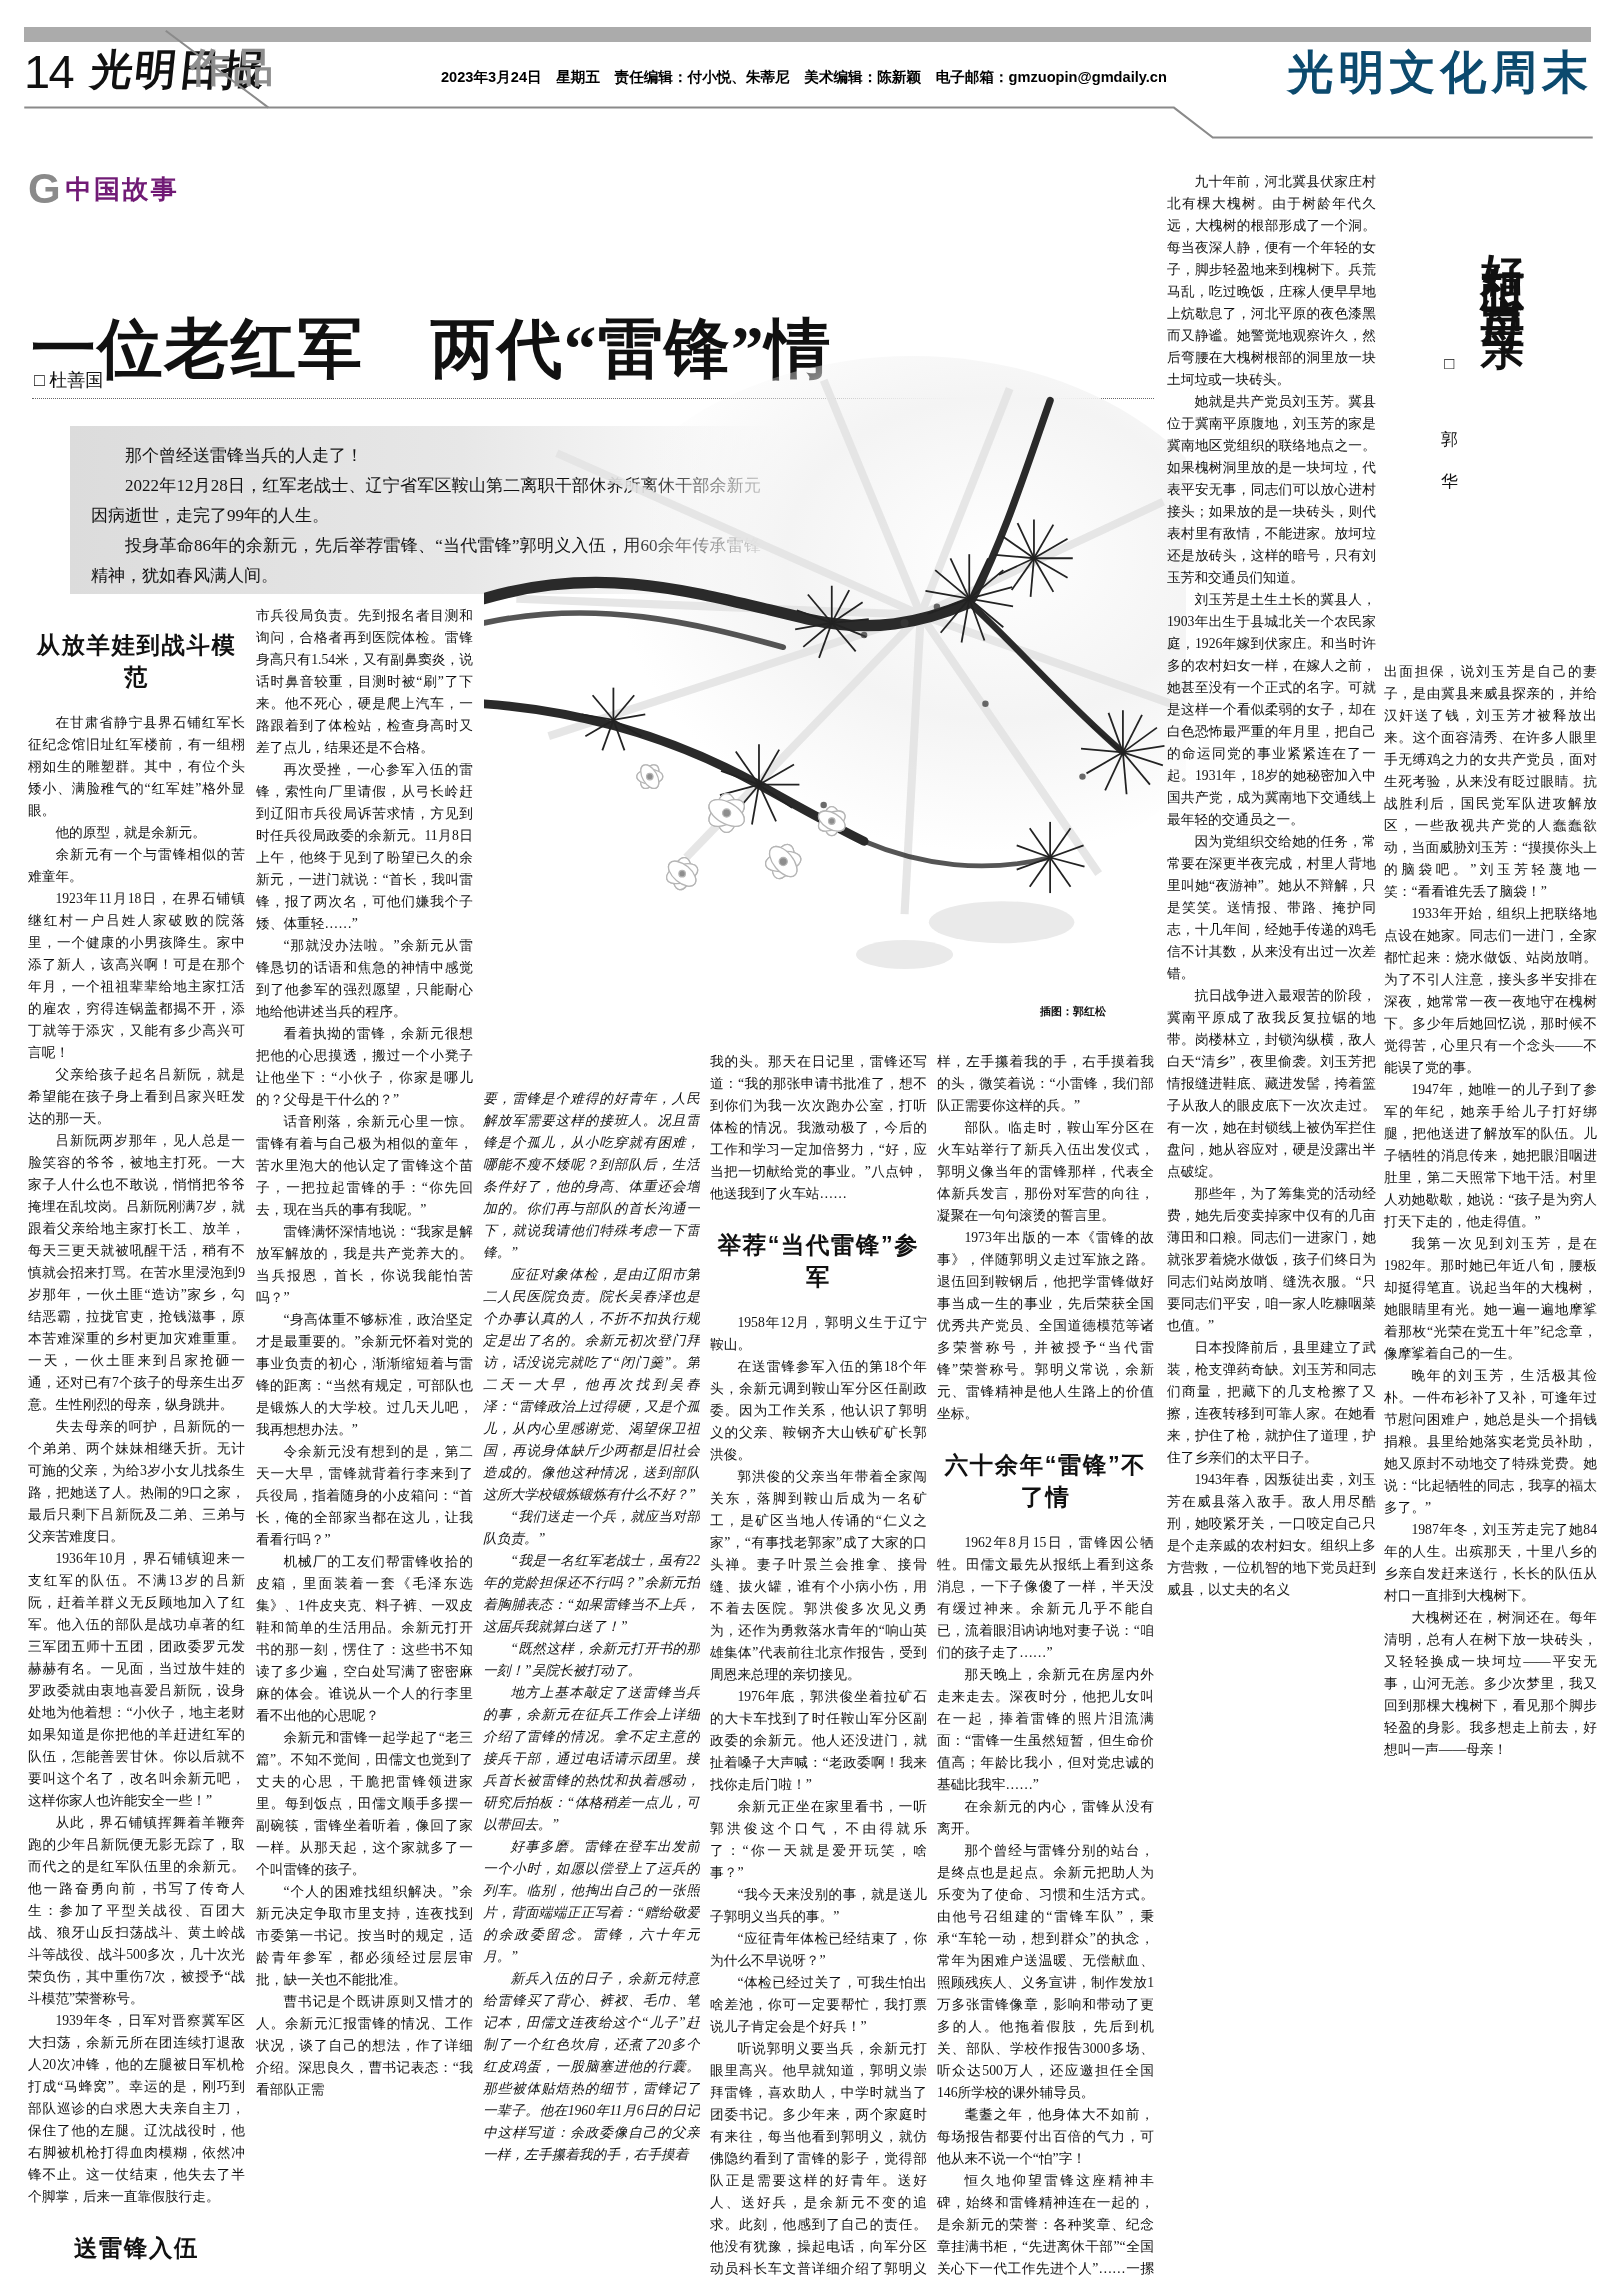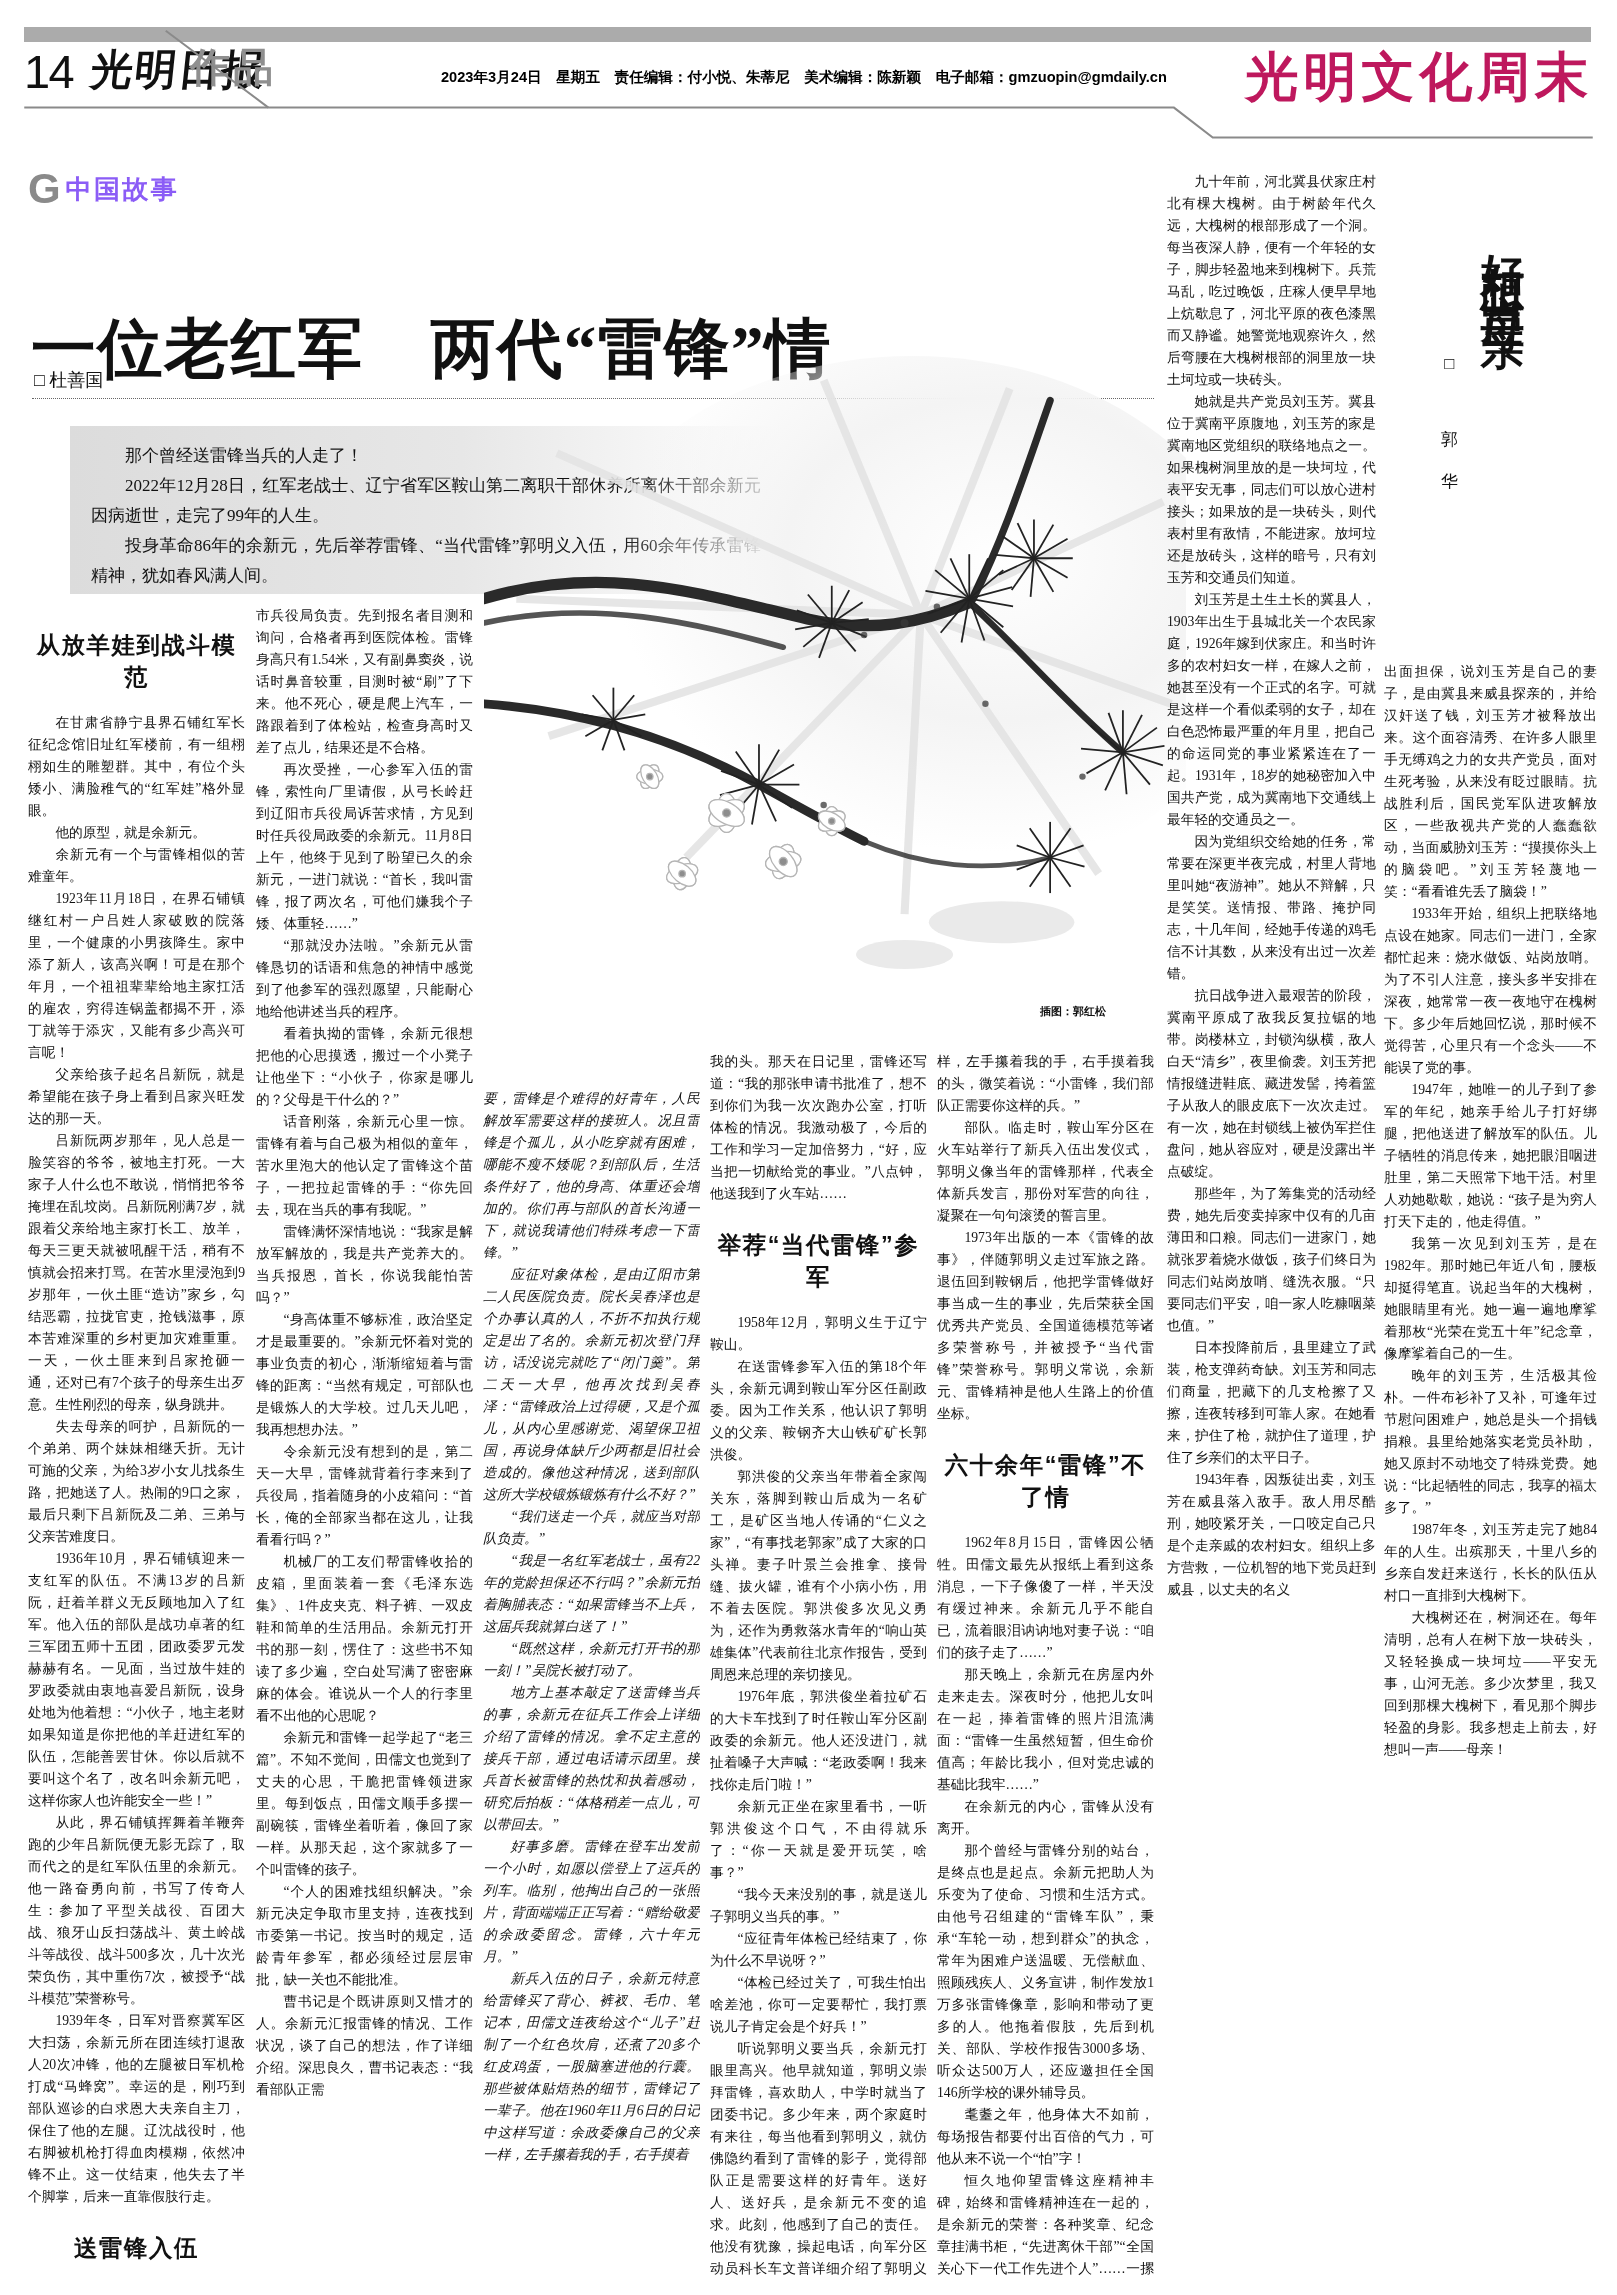--- a/index.html
+++ b/index.html
@@ -4,26 +4,26 @@
 <style>
   html,body{margin:0;padding:0;background:#d9d9d9;}
   .page{position:relative;width:1617px;height:2295px;background:#ffffff;overflow:hidden;
         font-family:"Liberation Serif", serif;color:#111;}
   
   .graybar{position:absolute;left:24px;top:27px;width:1567px;height:15.4px;background:#ababab;}
   .pageno{position:absolute;left:24px;top:44px;font-size:47px;font-weight:normal;font-family:"Liberation Sans",sans-serif;letter-spacing:-1.6px;}
   .paperlogo{position:absolute;left:91px;top:42px;font-size:42px;font-weight:bold;transform:skewX(-6deg);letter-spacing:1.6px;}
   .sectionname{position:absolute;left:190px;top:40px;font-size:40px;font-weight:900;color:#8f8f8f;font-family:"Liberation Sans",sans-serif;letter-spacing:3.2px;}
   .dateline{position:absolute;left:441px;top:68px;font-size:14.6px;font-weight:bold;font-family:"Liberation Sans",sans-serif;color:#000;}
-  .weekend{position:absolute;right:24px;top:42px;font-size:53px;font-weight:900;color:#be185d;letter-spacing:4.9px;}
+  .weekend{position:absolute;right:24px;top:42px;font-size:46px;font-weight:900;color:#0c4a6e;letter-spacing:4.9px;}
   .mastlines{position:absolute;left:0;top:0;width:1617px;height:178px;pointer-events:none;}
   
   .badge{position:absolute;left:28px;top:168px;display:flex;align-items:center;}
   .badge .g{font-size:42px;font-weight:900;color:#8a8a8a;font-family:"Liberation Sans",sans-serif;line-height:1;}
-  .badge .t{font-size:26px;font-weight:900;color:#8b5cf6;font-family:"Liberation Sans",sans-serif;letter-spacing:2.4px;margin-left:4.9px;}
+  .badge .t{font-size:26px;font-weight:900;color:#701a75;font-family:"Liberation Sans",sans-serif;letter-spacing:2.4px;margin-left:4.9px;}
   
   .headline{position:absolute;left:31px;top:257px;width:1213px;font-size:65px;font-weight:900;letter-spacing:1.6px;white-space:nowrap;margin-top:48px;}
   .byline{position:absolute;left:34px;top:368px;font-size:18px;}
   .byrule{position:absolute;left:32px;top:398px;width:1122px;border-top:1.6px dotted #666;}
   
   .intro{position:absolute;left:70px;top:426px;width:712px;height:168px;padding:14.6px 21px 0 21px;box-sizing:border-box;
          background:linear-gradient(to right,#dcdcdc 0%,#e7e7e7 55%,rgba(255,255,255,0) 100%);}
   .intro p{margin:0;font-size:17px;line-height:30px;text-indent:2em;text-align:justify;}
   
   .illo{position:absolute;left:484px;top:356px;width:702px;height:673px;}

